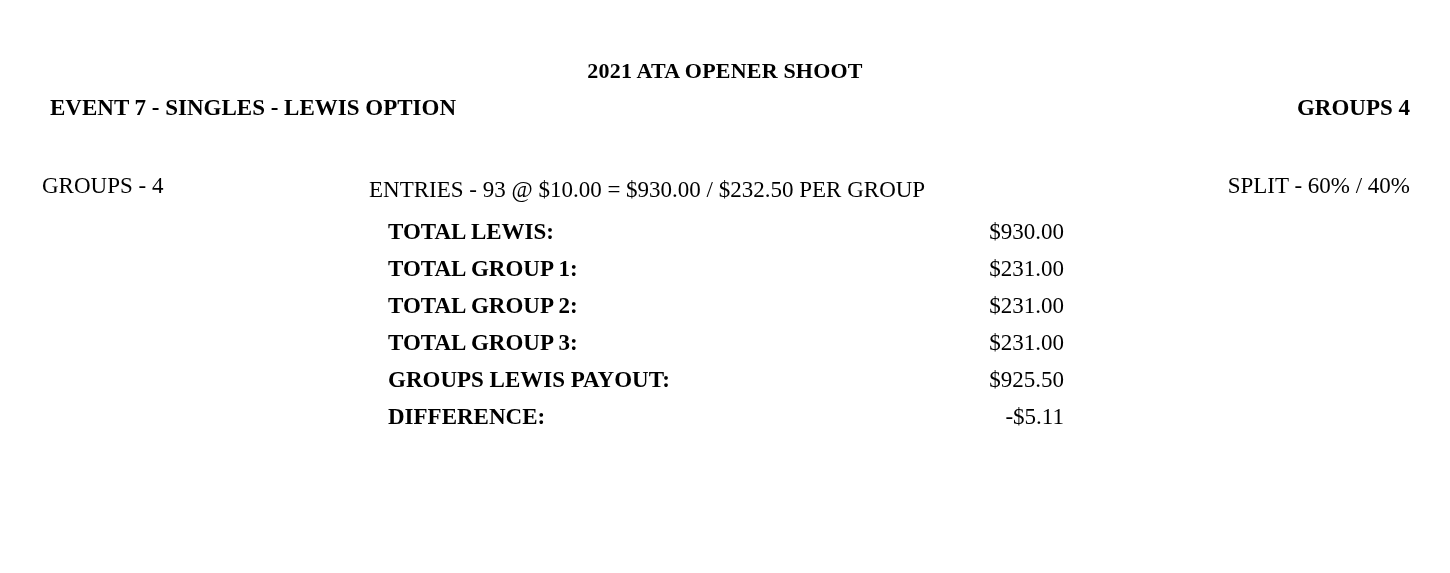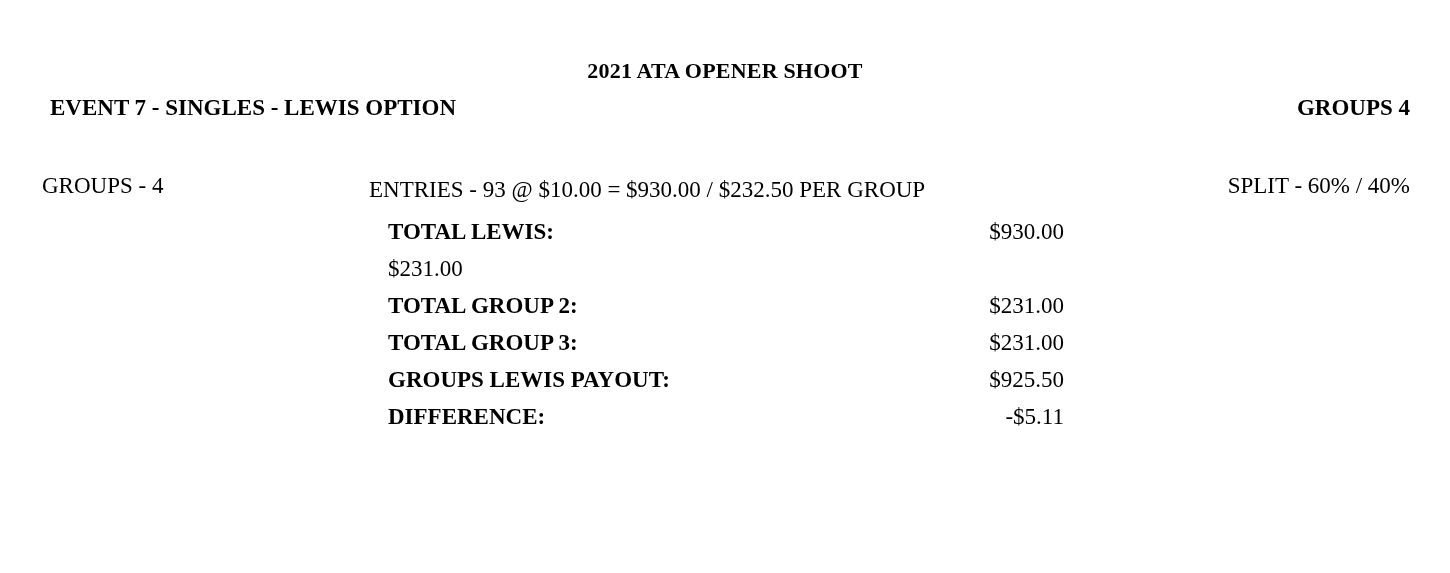--- a/index.html
+++ b/index.html
@@ -118,20 +118,21 @@
     <div class="info-entries">ENTRIES - 93 @ $10.00 = $930.00 / $232.50 PER GROUP</div>
     <div class="info-split">SPLIT - 60% / 40%</div>
   </div>
 
   <div class="totals">
     <div class="total-row">
       <span class="total-label">TOTAL LEWIS:</span>
       <span class="total-value">$930.00</span>
     </div>
     <div class="total-row">
+      <span class="total-label">TOTAL GROUP 1:</span>
       <span class="total-value">$231.00</span>
     </div>
     <div class="total-row">
       <span class="total-label">TOTAL GROUP 2:</span>
       <span class="total-value">$231.00</span>
     </div>
     <div class="total-row">
       <span class="total-label">TOTAL GROUP 3:</span>
       <span class="total-value">$231.00</span>
     </div>

